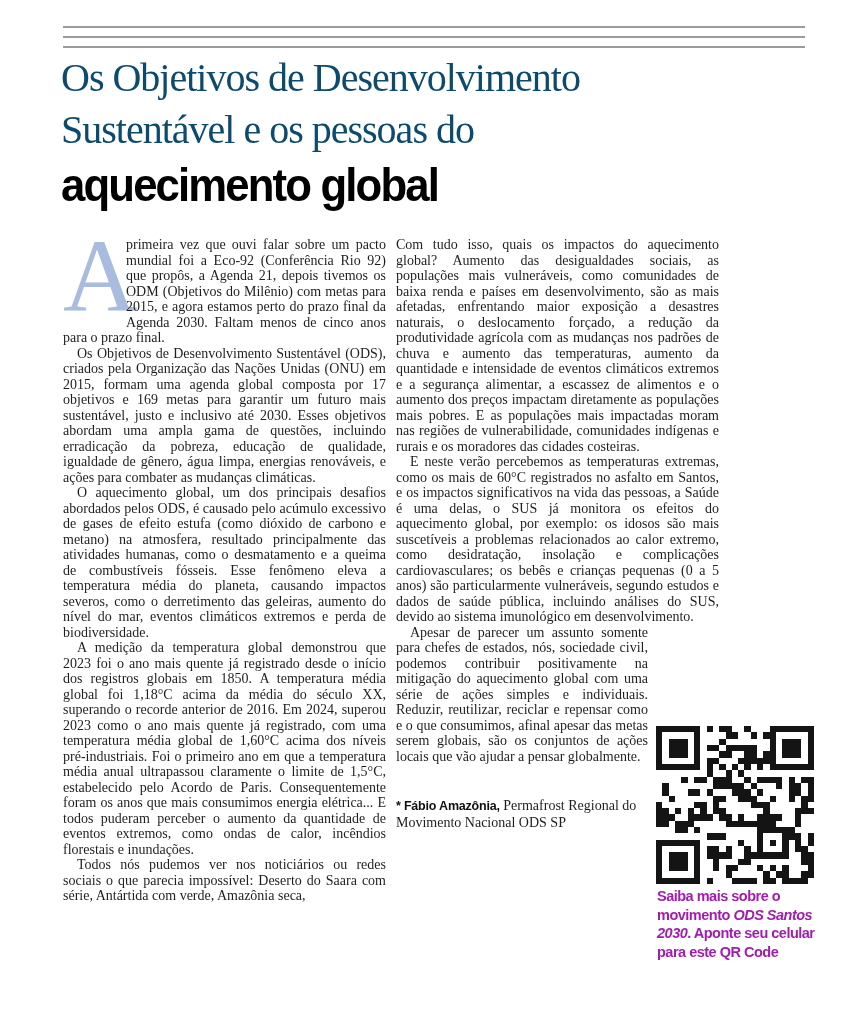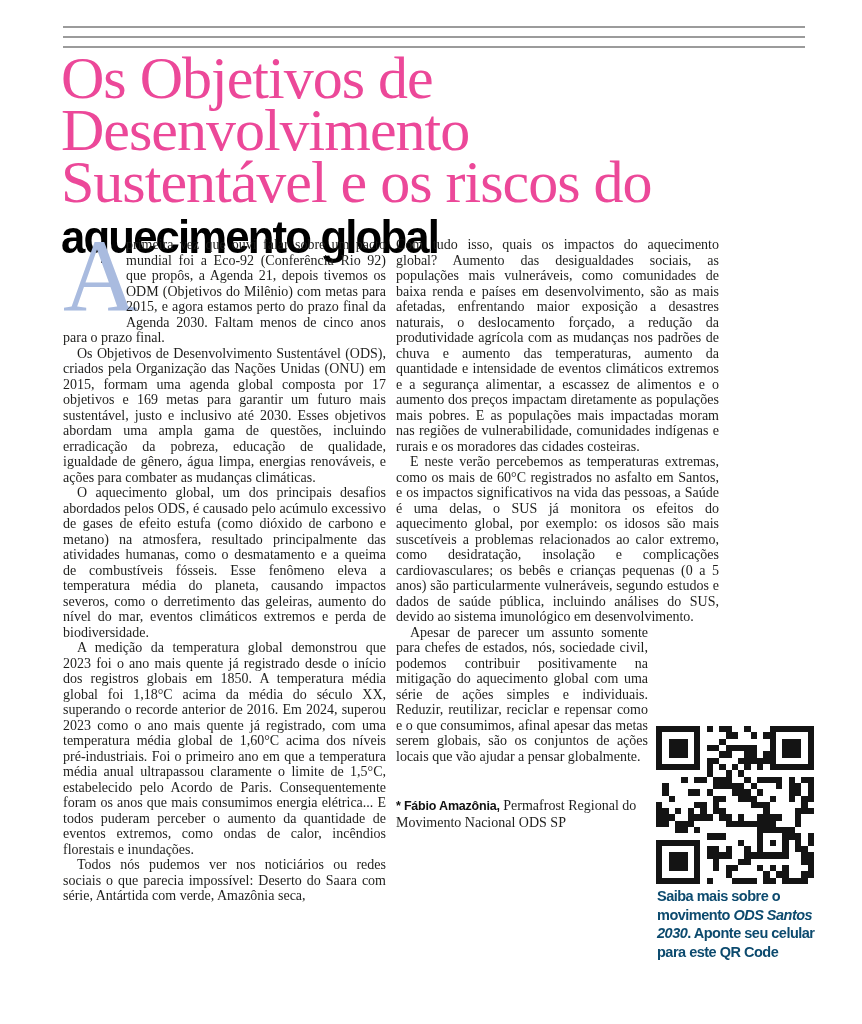--- a/index.html
+++ b/index.html
@@ -6,22 +6,22 @@
   .page{
     position:relative;width:862px;height:1024px;background:#ffffff;overflow:hidden;
     font-family:"Liberation Serif", serif;color:#1e1e1c;
   }
   
   .rules{position:absolute;left:63px;top:26px;width:742px;}
   .rules .rule{height:2px;background:#9b9b9b;margin-bottom:8px;}
   
   .headline{position:absolute;left:61px;top:52px;width:760px;}
   .hl-serif{
-    font-family:"Liberation Serif", serif;font-weight:400;color:#ec4899;
-    font-size:60px;line-height:52px;letter-spacing:-1px;
+    font-family:"Liberation Serif", serif;font-weight:400;color:#0c4a6e;
+    font-size:40px;line-height:52px;letter-spacing:-1px;
   }
   .hl-bold{
     font-family:"Liberation Sans", sans-serif;font-weight:700;color:#000;
     font-size:47px;line-height:52px;letter-spacing:-2px;margin-top:3px;
     transform:scaleX(.93);transform-origin:left center;white-space:nowrap;
   }
   
   .cols{position:absolute;left:63px;top:237px;width:656px;display:flex;gap:10px;}
   .col{width:323px;}
   .col p{
@@ -42,39 +42,39 @@
   }
   .byline-bold{
     font-family:"Liberation Sans", sans-serif;font-weight:700;
     font-size:12.5px;color:#111;letter-spacing:-0.2px;
   }
   
   .qr{position:absolute;left:656px;top:726px;width:158px;height:158px;shape-rendering:crispEdges;}
   .qr-caption{
     position:absolute;left:657px;top:887px;width:163px;
     font-family:"Liberation Sans", sans-serif;font-weight:700;
-    font-size:14.5px;line-height:18.5px;letter-spacing:-0.5px;color:#0c4a6e;
+    font-size:14.5px;line-height:18.5px;letter-spacing:-0.5px;color:#a21caf;
     text-align:left;
   }
   .qr-caption em{font-style:italic;}
 </style>
 </head>
 <body>
 
 <div class="page">
 
   <div class="rules">
     <div class="rule"></div>
     <div class="rule"></div>
     <div class="rule"></div>
   </div>
 
   <header class="headline">
     <div class="hl-serif">Os Objetivos de Desenvolvimento</div>
-    <div class="hl-serif">Sustentável e os riscos do</div>
+    <div class="hl-serif">Sustentável e os pessoas do</div>
     <div class="hl-bold">aquecimento global</div>
   </header>
 
   <div class="cols">
     <div class="col">
       <p><span class="dropcap">A</span><span>primeira vez que ouvi falar sobre um pacto mundial foi a Eco-92 (Conferência Rio 92) que propôs, a Agenda 21, depois tivemos os ODM (Objetivos do Milênio) com metas para 2015, e agora estamos perto do prazo final da Agenda 2030. Faltam menos de cinco anos para o prazo final.</span></p>
       <p>Os Objetivos de Desenvolvimento Sustentável (ODS), criados pela Organização das Nações Unidas (ONU) em 2015, formam uma agenda global composta por 17 objetivos e 169 metas para garantir um futuro mais sustentável, justo e inclusivo até 2030. Esses objetivos abordam uma ampla gama de questões, incluindo erradicação da pobreza, educação de qualidade, igualdade de gênero, água limpa, energias renováveis, e ações para combater as mudanças climáticas.</p>
       <p>O aquecimento global, um dos principais desafios abordados pelos ODS, é causado pelo acúmulo excessivo de gases de efeito estufa (como dióxido de carbono e metano) na atmosfera, resultado principalmente das atividades humanas, como o desmatamento e a queima de combustíveis fósseis. Esse fenômeno eleva a temperatura média do planeta, causando impactos severos, como o derretimento das geleiras, aumento do nível do mar, eventos climáticos extremos e perda de biodiversidade.</p>
       <p>A medição da temperatura global demonstrou que 2023 foi o ano mais quente já registrado desde o início dos registros globais em 1850. A temperatura média global foi 1,18°C acima da média do século XX, superando o recorde anterior de 2016. Em 2024, superou 2023 como o ano mais quente já registrado, com uma temperatura média global de 1,60°C acima dos níveis pré-industriais. Foi o primeiro ano em que a temperatura média anual ultrapassou claramente o limite de 1,5°C, estabelecido pelo Acordo de Paris. Consequentemente foram os anos que mais consumimos energia elétrica... E todos puderam perceber o aumento da quantidade de eventos extremos, como ondas de calor, incêndios florestais e inundações.</p>
       <p>Todos nós pudemos ver nos noticiários ou redes sociais o que parecia impossível: Deserto do Saara com série, Antártida com verde, Amazônia seca,</p>

